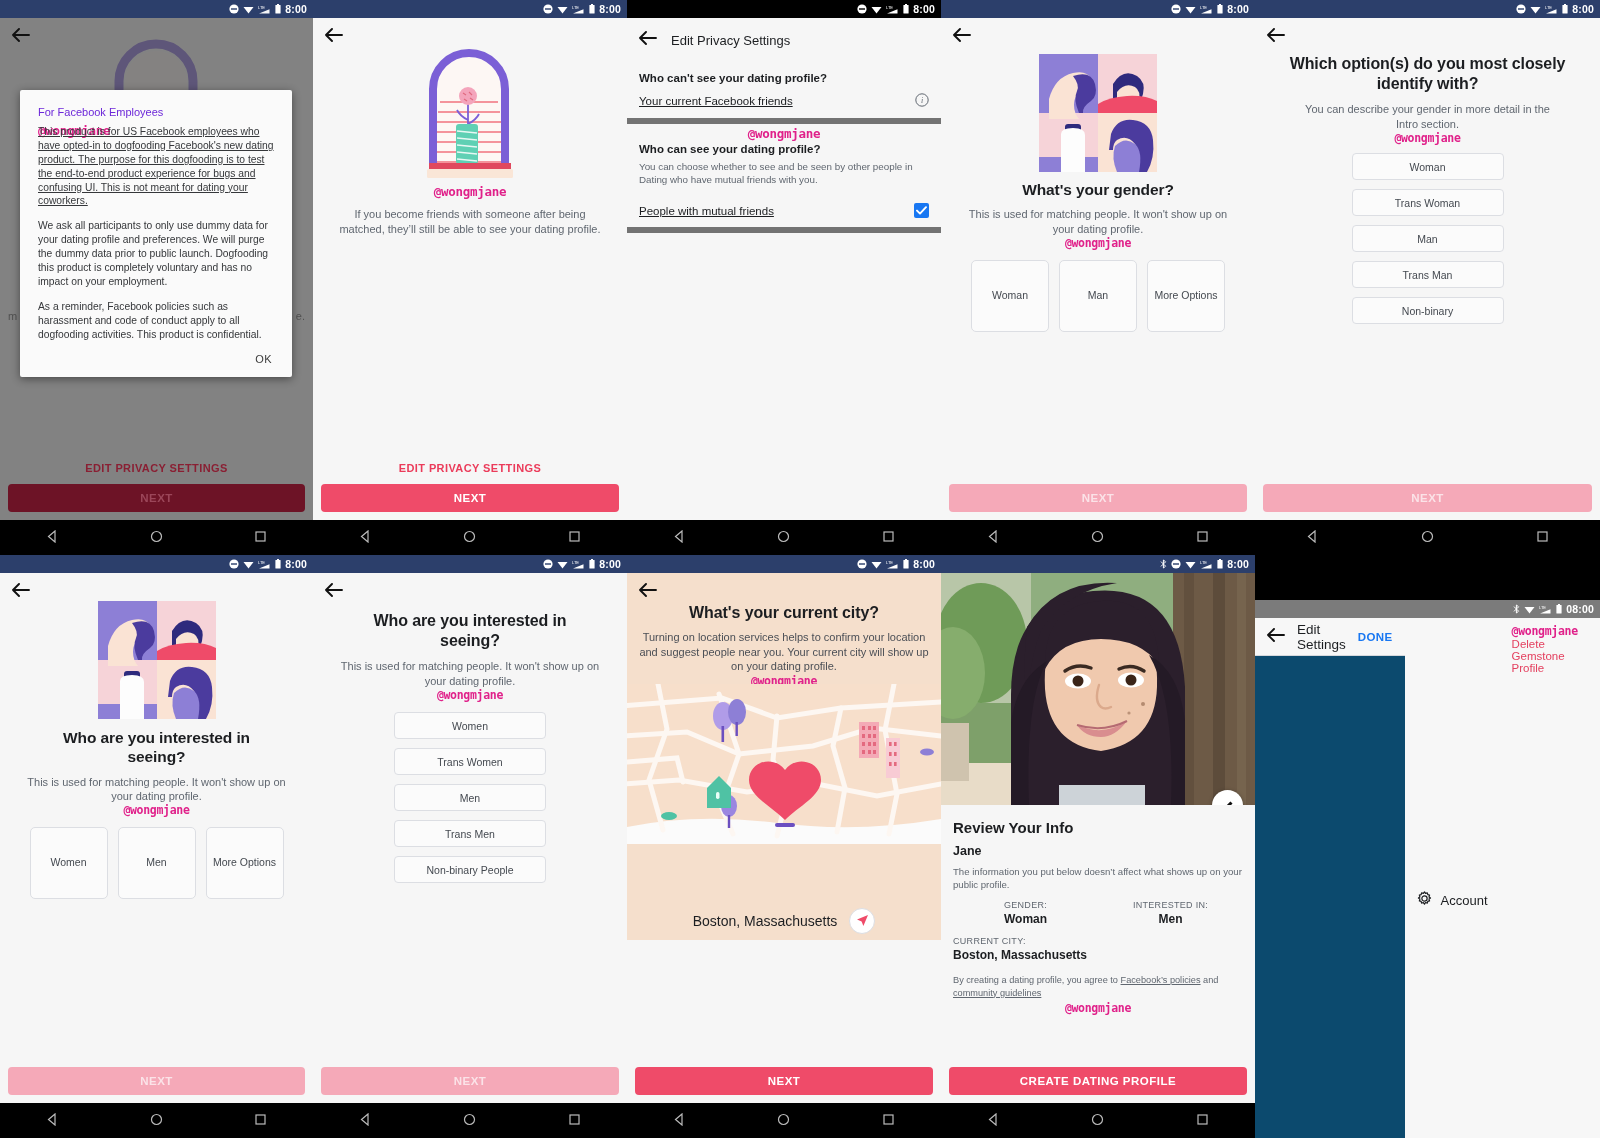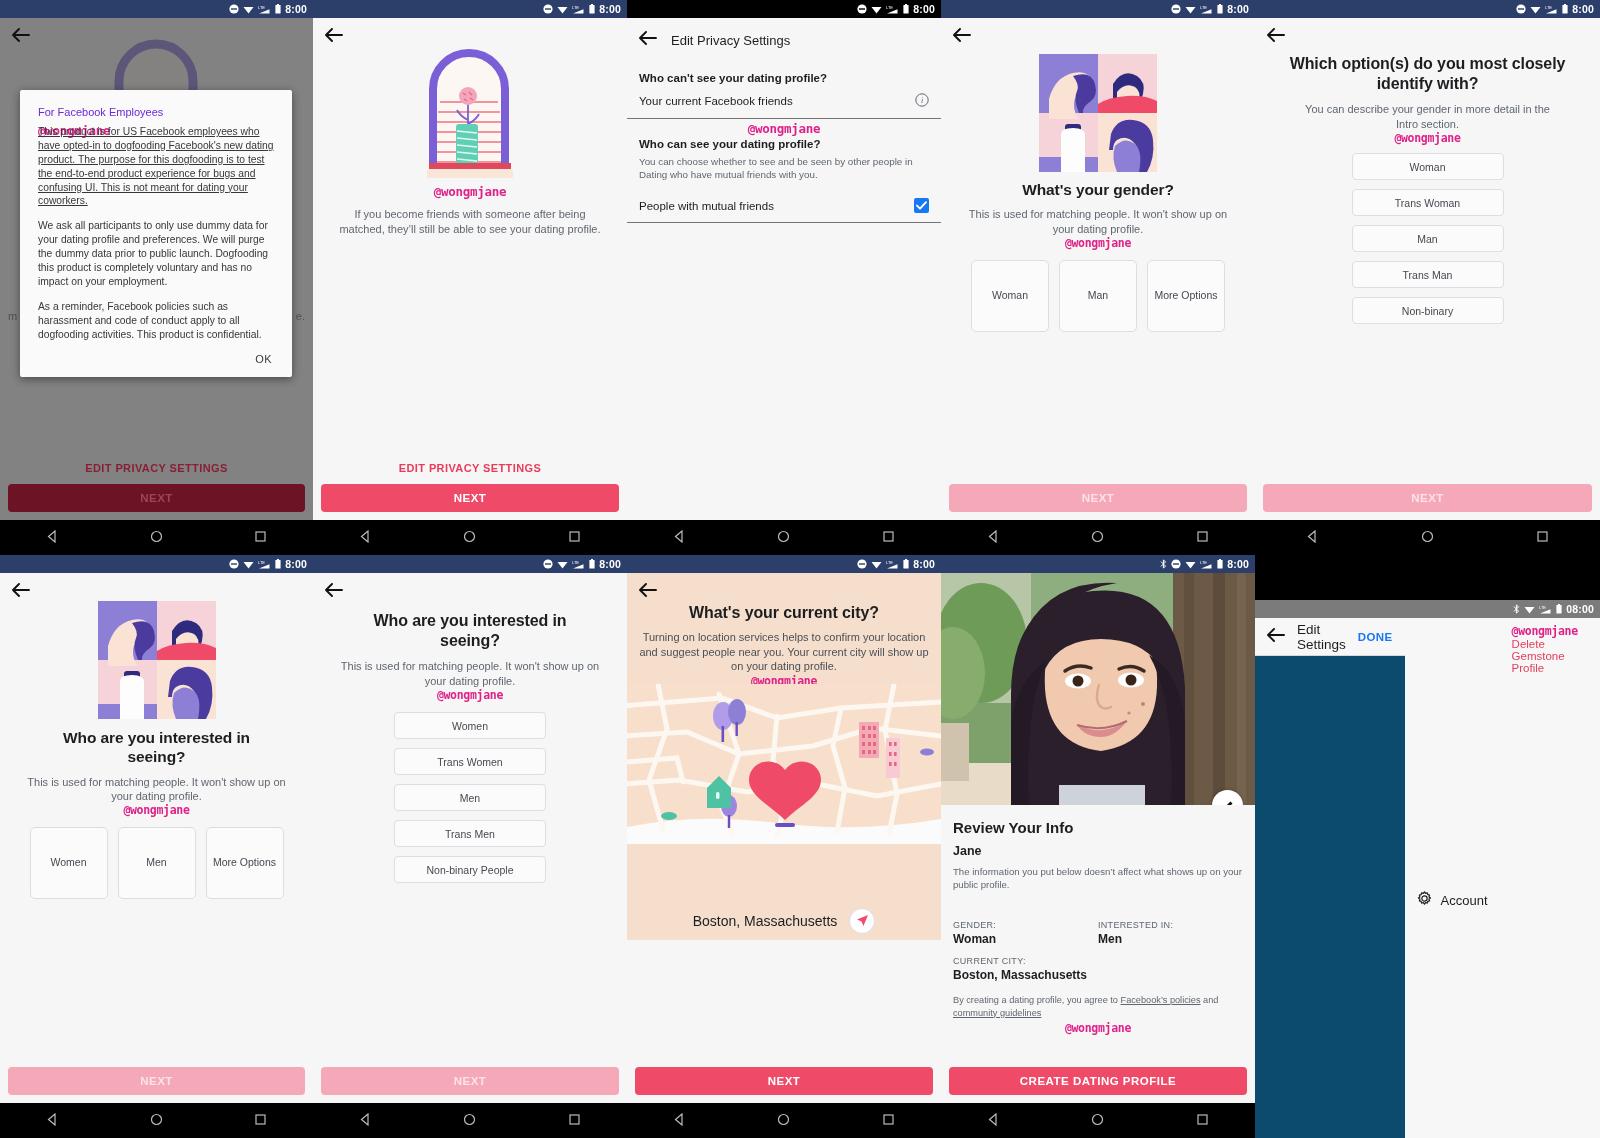--- a/index.html
+++ b/index.html
@@ -125,22 +125,23 @@
 
   
   .apptop {
     display: flex; align-items: center; gap: 14px; height: 44px; padding: 0 12px;
     background: #f6f6f6;
   }
   .apptop .t { font-size: 13px; color: #1c1e21; }
   .sec-head { font-size: 11.5px; font-weight: bold; color: #1c1e21; padding: 10px 12px 0; text-align:left;}
   .list-row {
     display:flex; align-items:center; justify-content: space-between;
-    padding: 9px 12px; border-bottom: 1px solid #737373; font-size: 11.5px; color:#1c1e21;
+    padding: 9px 12px; border-bottom: 6px solid #737373; font-size: 11.5px; color:#1c1e21;
     cursor:pointer;
+    text-decoration:underline;
   }
   .sec-desc { font-size: 9.8px; color: #606770; line-height: 1.35; padding: 5px 12px 8px; text-align:left;}
   .cbox { width: 15px; height: 15px; background: #1877f2; border-radius: 2px;
           display:flex; align-items:center; justify-content:center; }
 
   
   .mapwrap { position: relative; background: #f5dfcc; }
   .cityrow {
     display:flex; align-items:center; justify-content:center; gap: 12px;
     margin-top: 64px;
@@ -153,21 +154,21 @@
   .photo { position: relative; height: 232px; overflow: hidden; background:#6a5a50; }
   .pencil {
     position:absolute; right: 12px; bottom: -16px; width: 31px; height: 31px;
     border-radius: 50%; background: #fff; box-shadow: 0 1px 4px rgba(0,0,0,.35);
     display:flex; align-items:center; justify-content:center; z-index: 6; cursor:pointer;
   }
   .rev { padding: 14px 12px 0; text-align: left; }
   .rev h2 { font-size: 15px; font-weight: bold; color:#1c1e21; }
   .rev .name { font-size: 12.5px; font-weight: bold; color:#1c1e21; margin-top: 8px; }
   .rev .note { font-size: 9.6px; color:#606770; line-height:1.35; margin-top: 8px; }
-  .kvgrid { display:flex; margin-top: 28px; }
+  .kvgrid { display:flex; margin-top: 8px; text-align: center; }
   .kvgrid > div { flex: 1; }
   .kvlabel { font-size: 9px; color:#606770; letter-spacing: .3px; }
   .kvval { font-size: 12px; font-weight: bold; color:#1c1e21; margin-top: 2px; }
   .legal { font-size: 9.2px; color:#606770; line-height:1.4; margin-top: 12px; }
   .legal u { text-decoration: underline; cursor:pointer; }
 
   
   .es-top {
     display:flex; align-items:center; height: 38px; padding: 0 12px; gap: 12px;
     background: #f7f7f7; border-bottom: 1px solid #d6d8dc;

